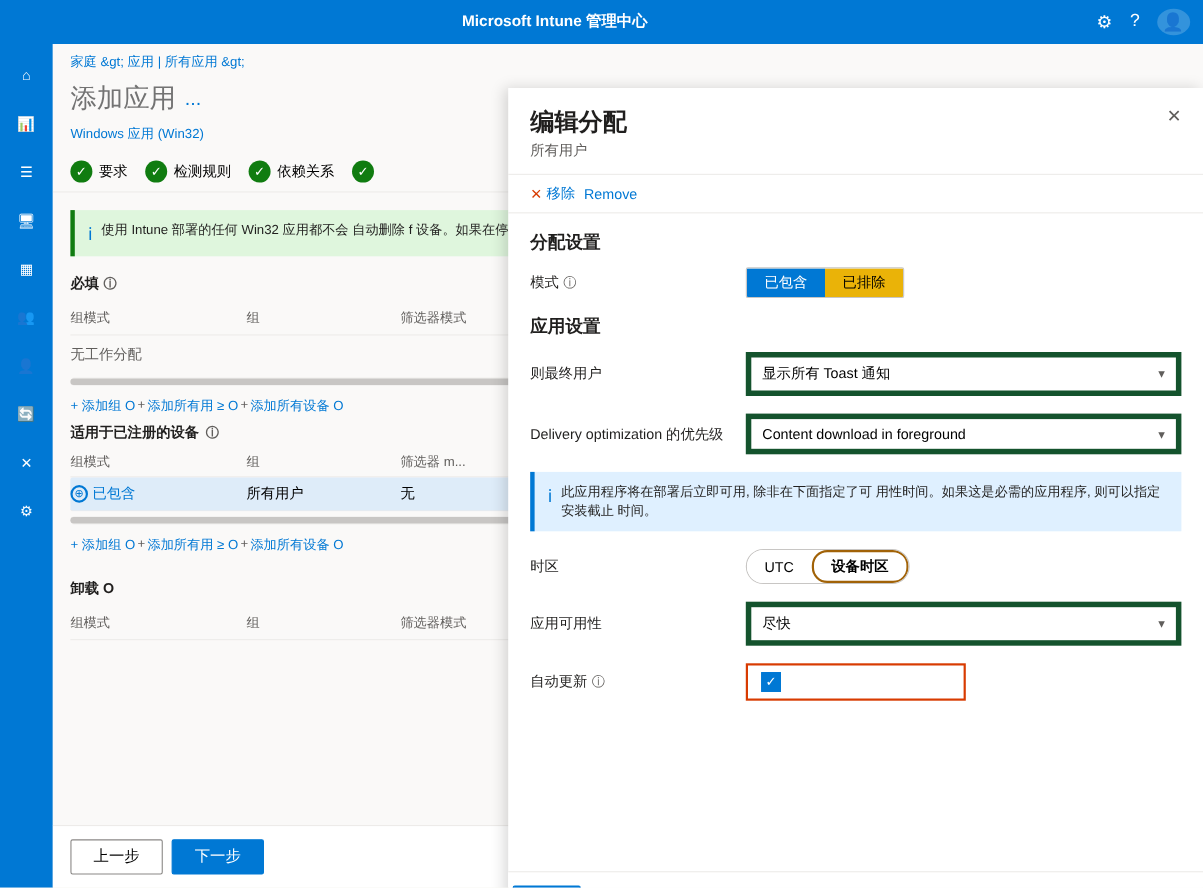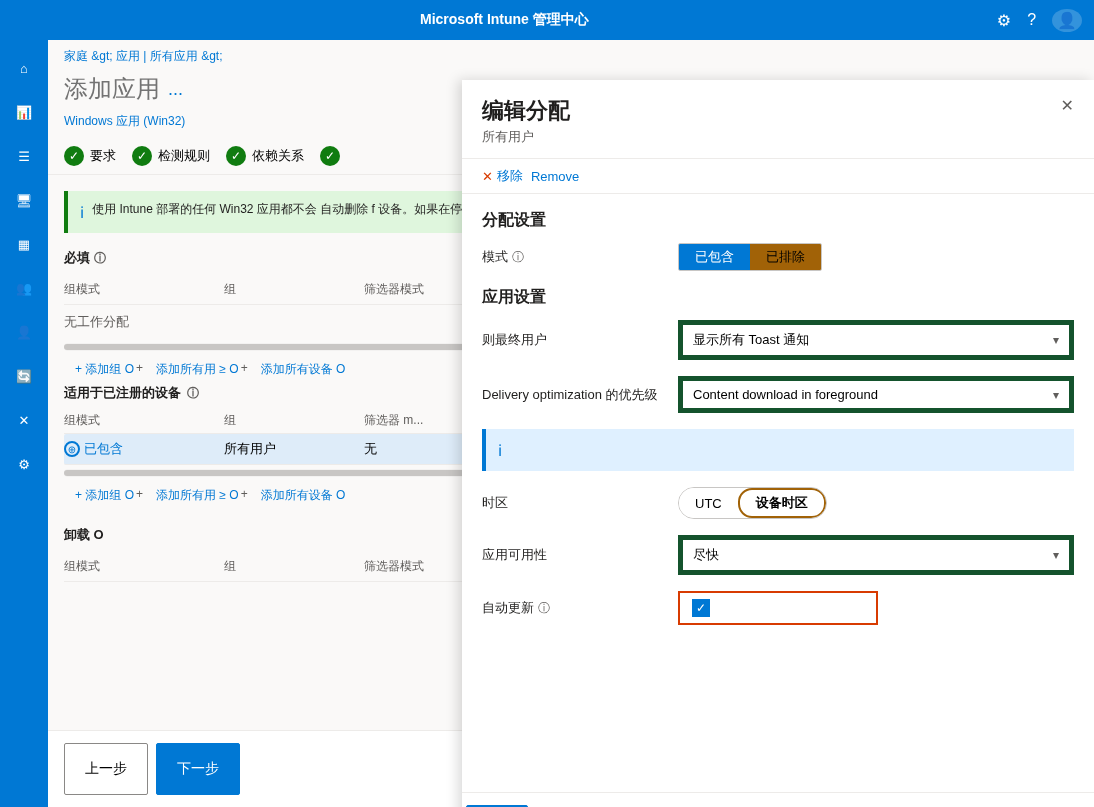--- a/index.html
+++ b/index.html
@@ -163,21 +163,21 @@
     }
 
     
     .add-links {
       display: flex;
       gap: 0;
       font-size: 12px;
       color: #0078d4;
       padding: 6px 0;
     }
-    .add-link { cursor: pointer; margin-left: 11px; }
+    .add-link { cursor: pointer; }
     .add-sep { color: #605e5c; margin: 0 2px; }
 
     
     .registered-devices-header {
       display: flex;
       align-items: center;
       gap: 6px;
       font-size: 13px;
       font-weight: 600;
       color: #201f1e;
@@ -223,21 +223,21 @@
 
     
     .bottom-bar {
       padding: 12px 16px;
       display: flex;
       gap: 8px;
       border-top: 1px solid #edebe9;
       background: white;
     }
     .btn-secondary {
-      padding: 16px 20px;
+      padding: 6px 20px;
       border: 1px solid #8a8886;
       background: white;
       cursor: pointer;
       font-size: 14px;
       border-radius: 2px;
     }
     .btn-primary {
       padding: 6px 20px;
       border: 1px solid #0078d4;
       background: #0078d4;
@@ -322,21 +322,21 @@
     .mode-toggle {
       display: flex;
       border: 1px solid #c8c6c4;
       border-radius: 2px;
       overflow: hidden;
     }
     .mode-btn {
       padding: 4px 16px;
       font-size: 13px;
       cursor: pointer;
-      background: #a16207;
+      background: #eab308;
       border: none;
     }
     .mode-btn.active { background: #0078d4; color: white; }
 
     
     .dropdown-field {
       flex: 1;
       display: flex;
       align-items: center;
       justify-content: space-between;
@@ -593,20 +593,21 @@
             <span>Delivery optimization 的优先级</span>
           </div>
           <div class="dropdown-field" style="flex:1;">
             <span>Content download in foreground</span>
             <span class="dropdown-arrow">▾</span>
           </div>
         </div>
 
         <div class="panel-info-box">
           <span class="info-icon">ℹ</span>
+          <span>此应用程序将在部署后立即可用, 除非在下面指定了可 用性时间。如果这是必需的应用程序, 则可以指定安装截止 时间。</span>
         </div>
 
         <div class="form-row">
           <div class="form-label">
             <span>时区</span>
           </div>
           <div class="timezone-toggle">
             <button class="tz-btn">UTC</button>
             <button class="tz-btn active">设备时区</button>
           </div>

